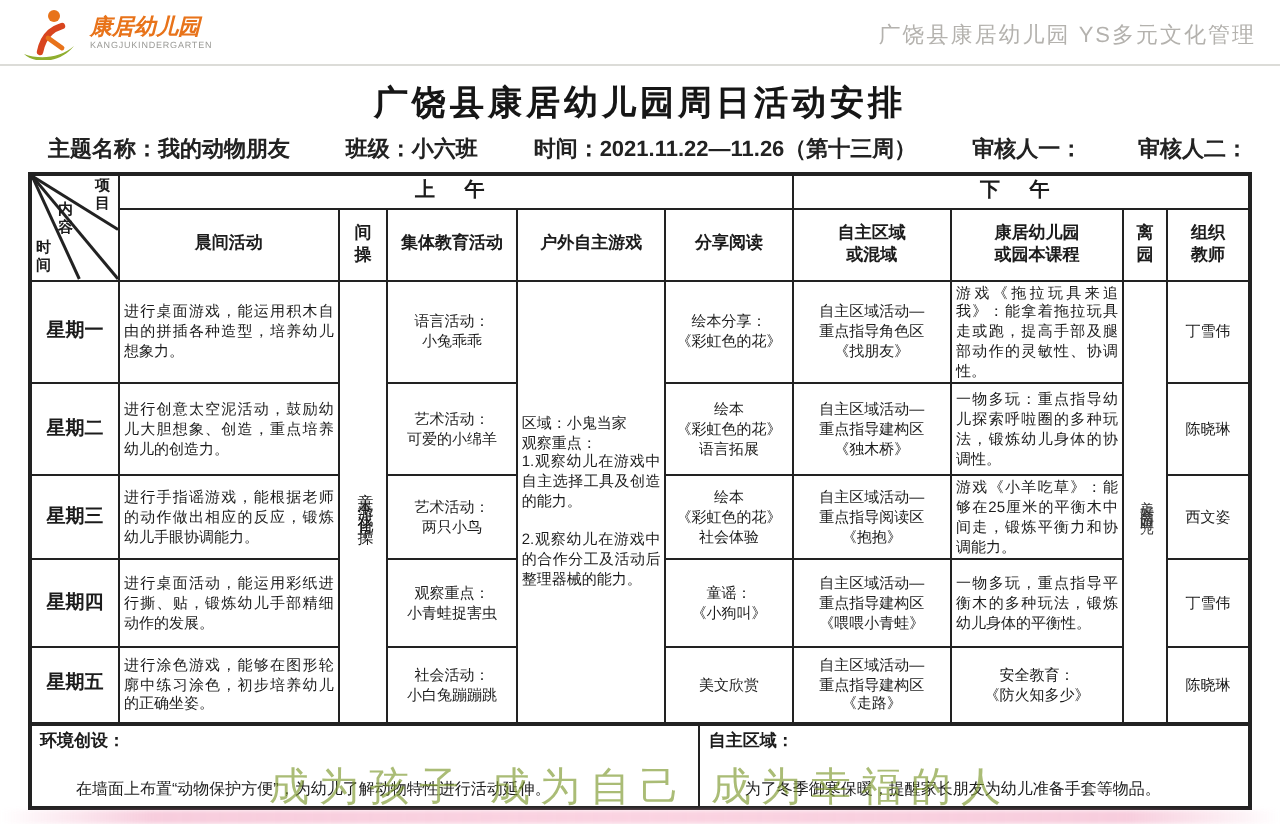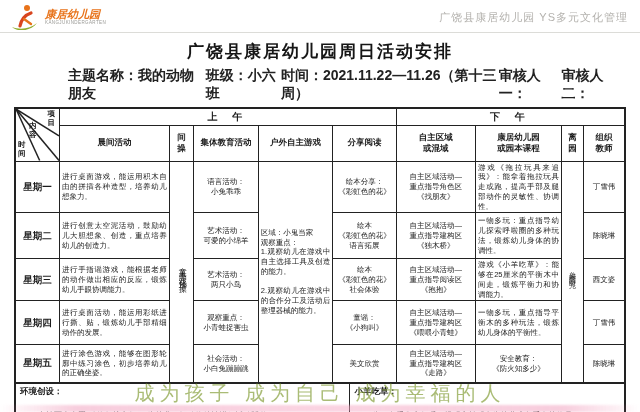--- a/index.html
+++ b/index.html
@@ -13,21 +13,21 @@
   .logo { display:flex; align-items:center; gap:5px; }
   .logo-text-wrap { display:flex; flex-direction:column; line-height:1; }
   .logo-name { color:#e8731a; font-weight:bold; font-style:italic; font-size:11px; }
   .logo-sub { color:#9a9a96; font-size:4.5px; letter-spacing:.4px; margin-top:1px; }
   .topbar-right { color:#b4b2ae; font-size:11px; letter-spacing:1px; }
 
   
   .doc-title { text-align:center; font-size:17px; font-weight:bold; color:#161616;
                letter-spacing:2px; margin-top:7px; }
   .info-row { display:flex; justify-content:space-between; align-items:center;
-              padding:4px 16px 2px 24px; font-size:14px; font-weight:bold; color:#222;margin-left:44px; }
+              padding:4px 16px 2px 24px; font-size:11px; font-weight:bold; color:#222; }
 
   
   .tbl-wrap { margin:2px 14px 0 14px; }
   table { width:100%; border-collapse:collapse; table-layout:fixed; border:2px solid #222; }
   th,td { border:1px solid #222; font-size:7.5px; line-height:1.3; color:#1c1c1c;
           text-align:center; vertical-align:middle; padding:1px 2px; overflow:hidden; }
   th { font-size:8.5px; font-weight:bold; white-space:pre-line; }
   .session-h { font-size:10px; letter-spacing:6px; height:17px; }
   .col-h { height:36px; }
   td.day { font-size:9.5px; font-weight:bold; }
@@ -226,21 +226,21 @@
     </tbody>
       </table>
   </div>
 
   <div class="bottom-sec">
     <div class="bottom-cell bc-left">
       <div class="b-label">环境创设：</div>
       <div class="b-text">在墙面上布置“动物保护方便”，为幼儿了解动物特性进行活动延伸。</div>
     </div>
     <div class="bottom-cell bc-right">
-      <div class="b-label">小羊吃草：</div>
+      <div class="b-label">自主区域：</div>
       <div class="b-text">为了冬季御寒保暖，提醒家长朋友为幼儿准备手套等物品。</div>
     </div>
   </div>
 
   <div class="slogan">成为孩子  成为自己  成为幸福的人</div>
   <div class="pink-smear"></div>
 
 </div>
 
 </body></html>

